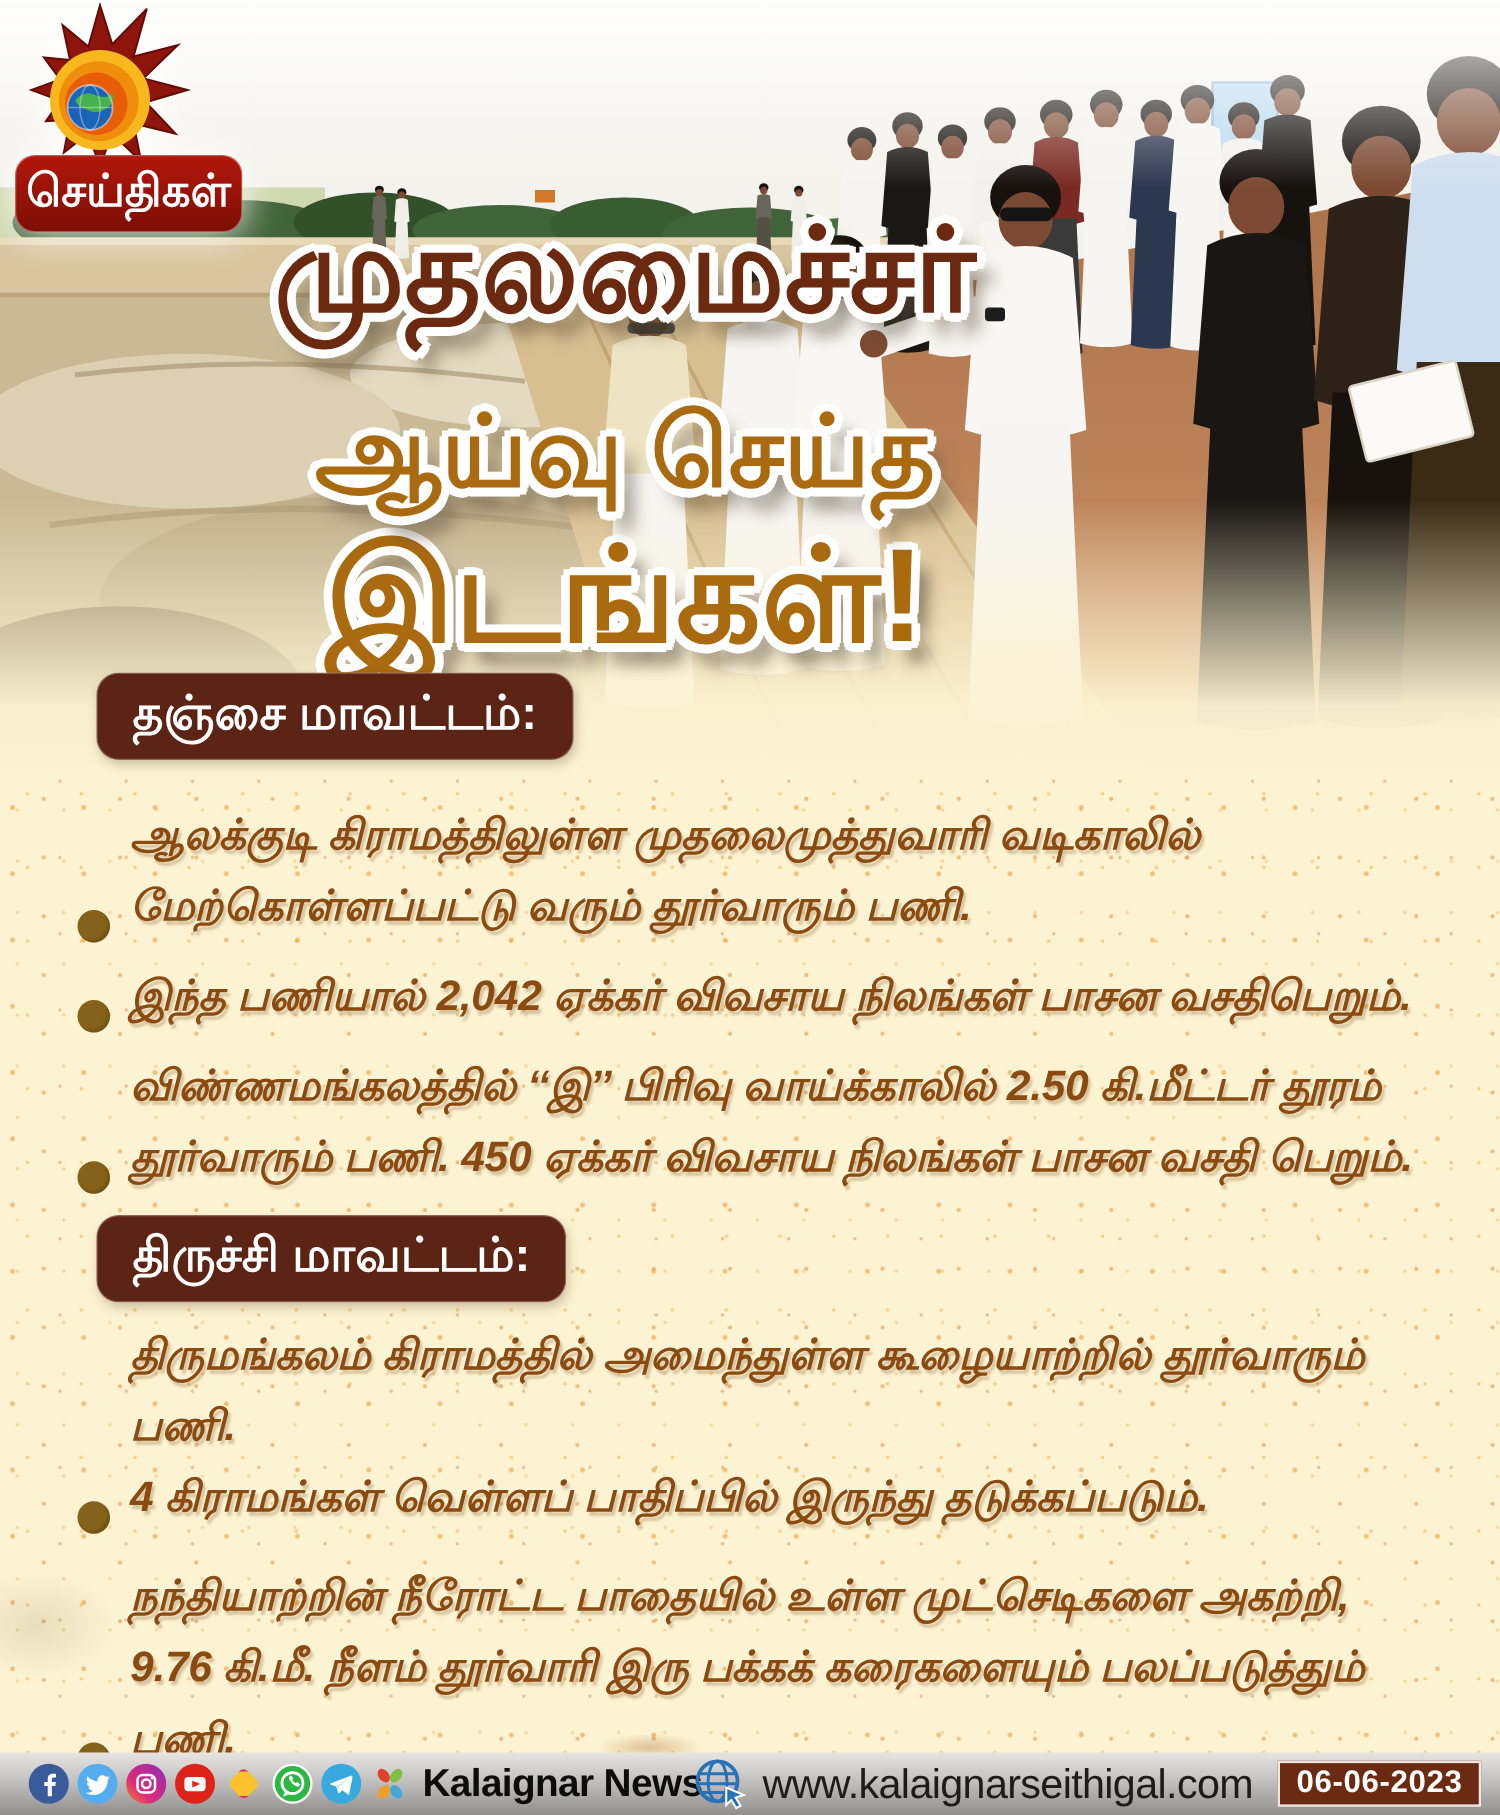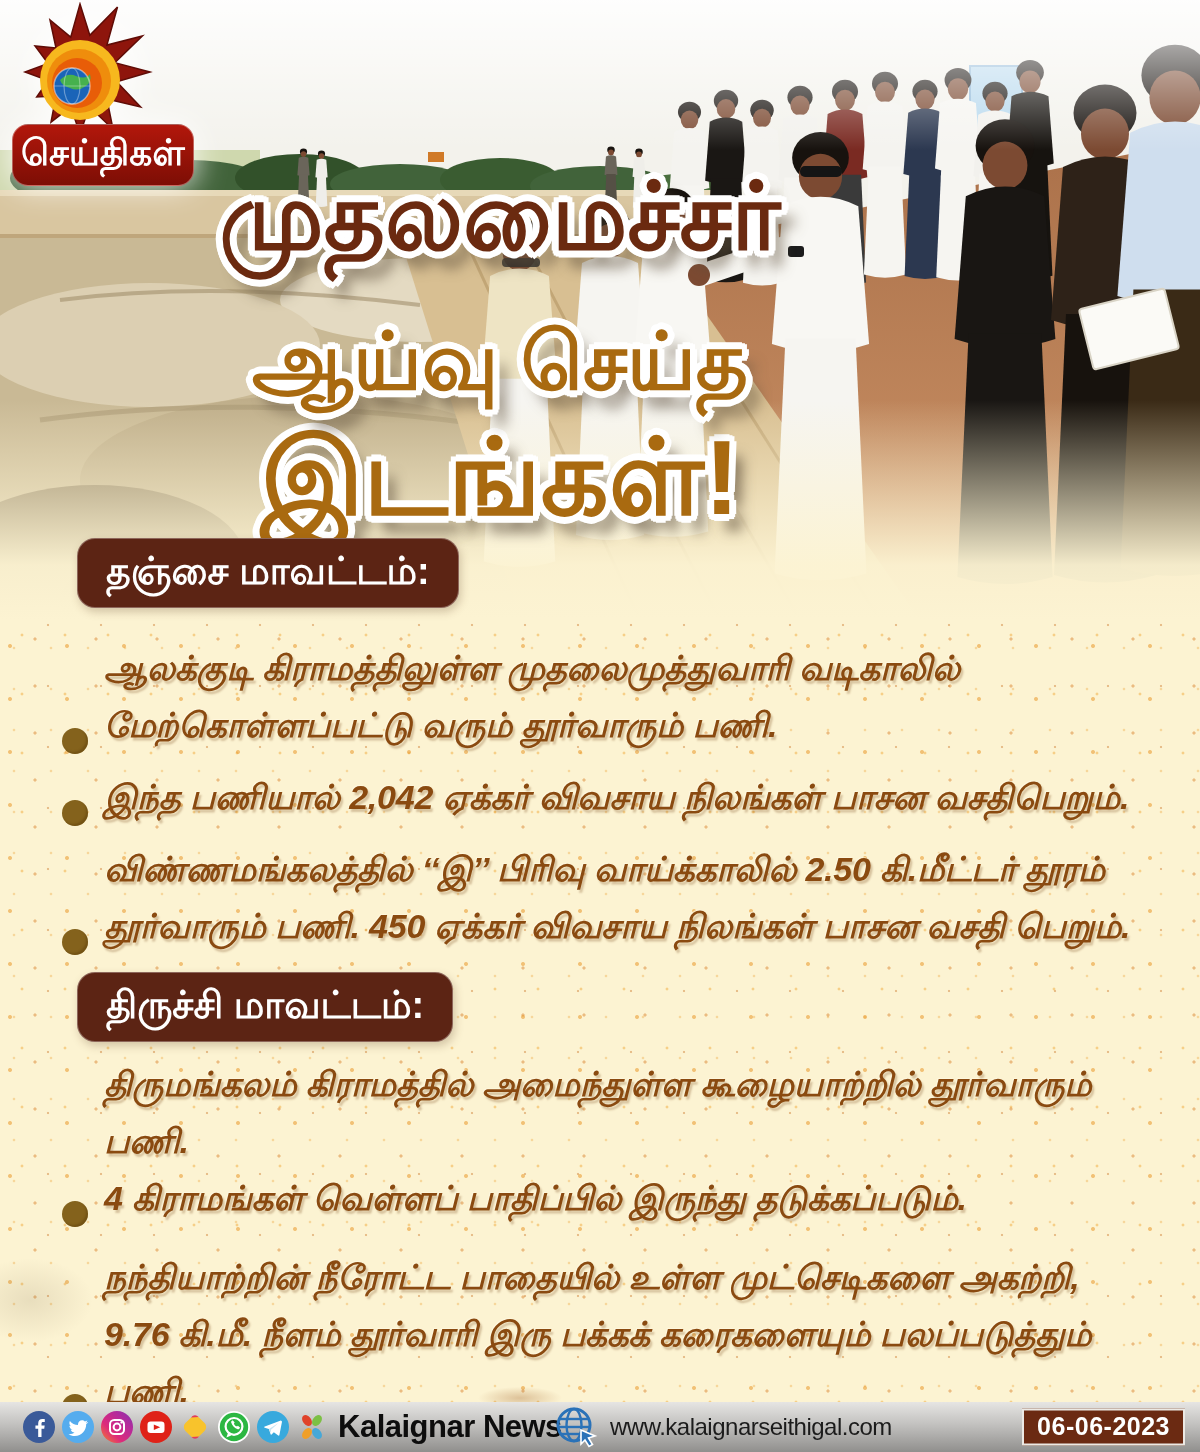--- a/index.html
+++ b/index.html
@@ -63,21 +63,21 @@
   }
   
   .footer{position:absolute;left:0;bottom:0;width:1200px;height:50px;
     background:linear-gradient(#e6e5e3,#c2c1bf 45%,#908f8d);}
   .socials{position:absolute;left:22px;top:8px;display:flex;gap:5px;}
   .sicon{width:34px;height:34px;display:block;}
   .brand{position:absolute;left:338px;top:50%;transform:translateY(-50%);
     font-size:31px;font-weight:800;color:#0d0d0d;letter-spacing:-0.5px;}
   .globe-wrap{position:absolute;left:554px;top:3px;width:44px;height:44px;}
   .site{position:absolute;left:610px;top:50%;transform:translateY(-50%);
-    font-size:24px;color:#1c1c1c;letter-spacing:-0.5px;}
+    font-size:33px;color:#1c1c1c;letter-spacing:-0.5px;}
   .date-badge{position:absolute;right:15px;top:50%;transform:translateY(-50%);
     background:#6b2a12;border:2px solid #ece9e4;color:#fff;
     font-size:25px;font-weight:bold;padding:1px 13px 3px;letter-spacing:.5px;}
 </style>
 </head>
 <body>
 
 <div class="page">
 
   <svg class="photo" viewBox="0 0 1200 620" aria-hidden="true">

